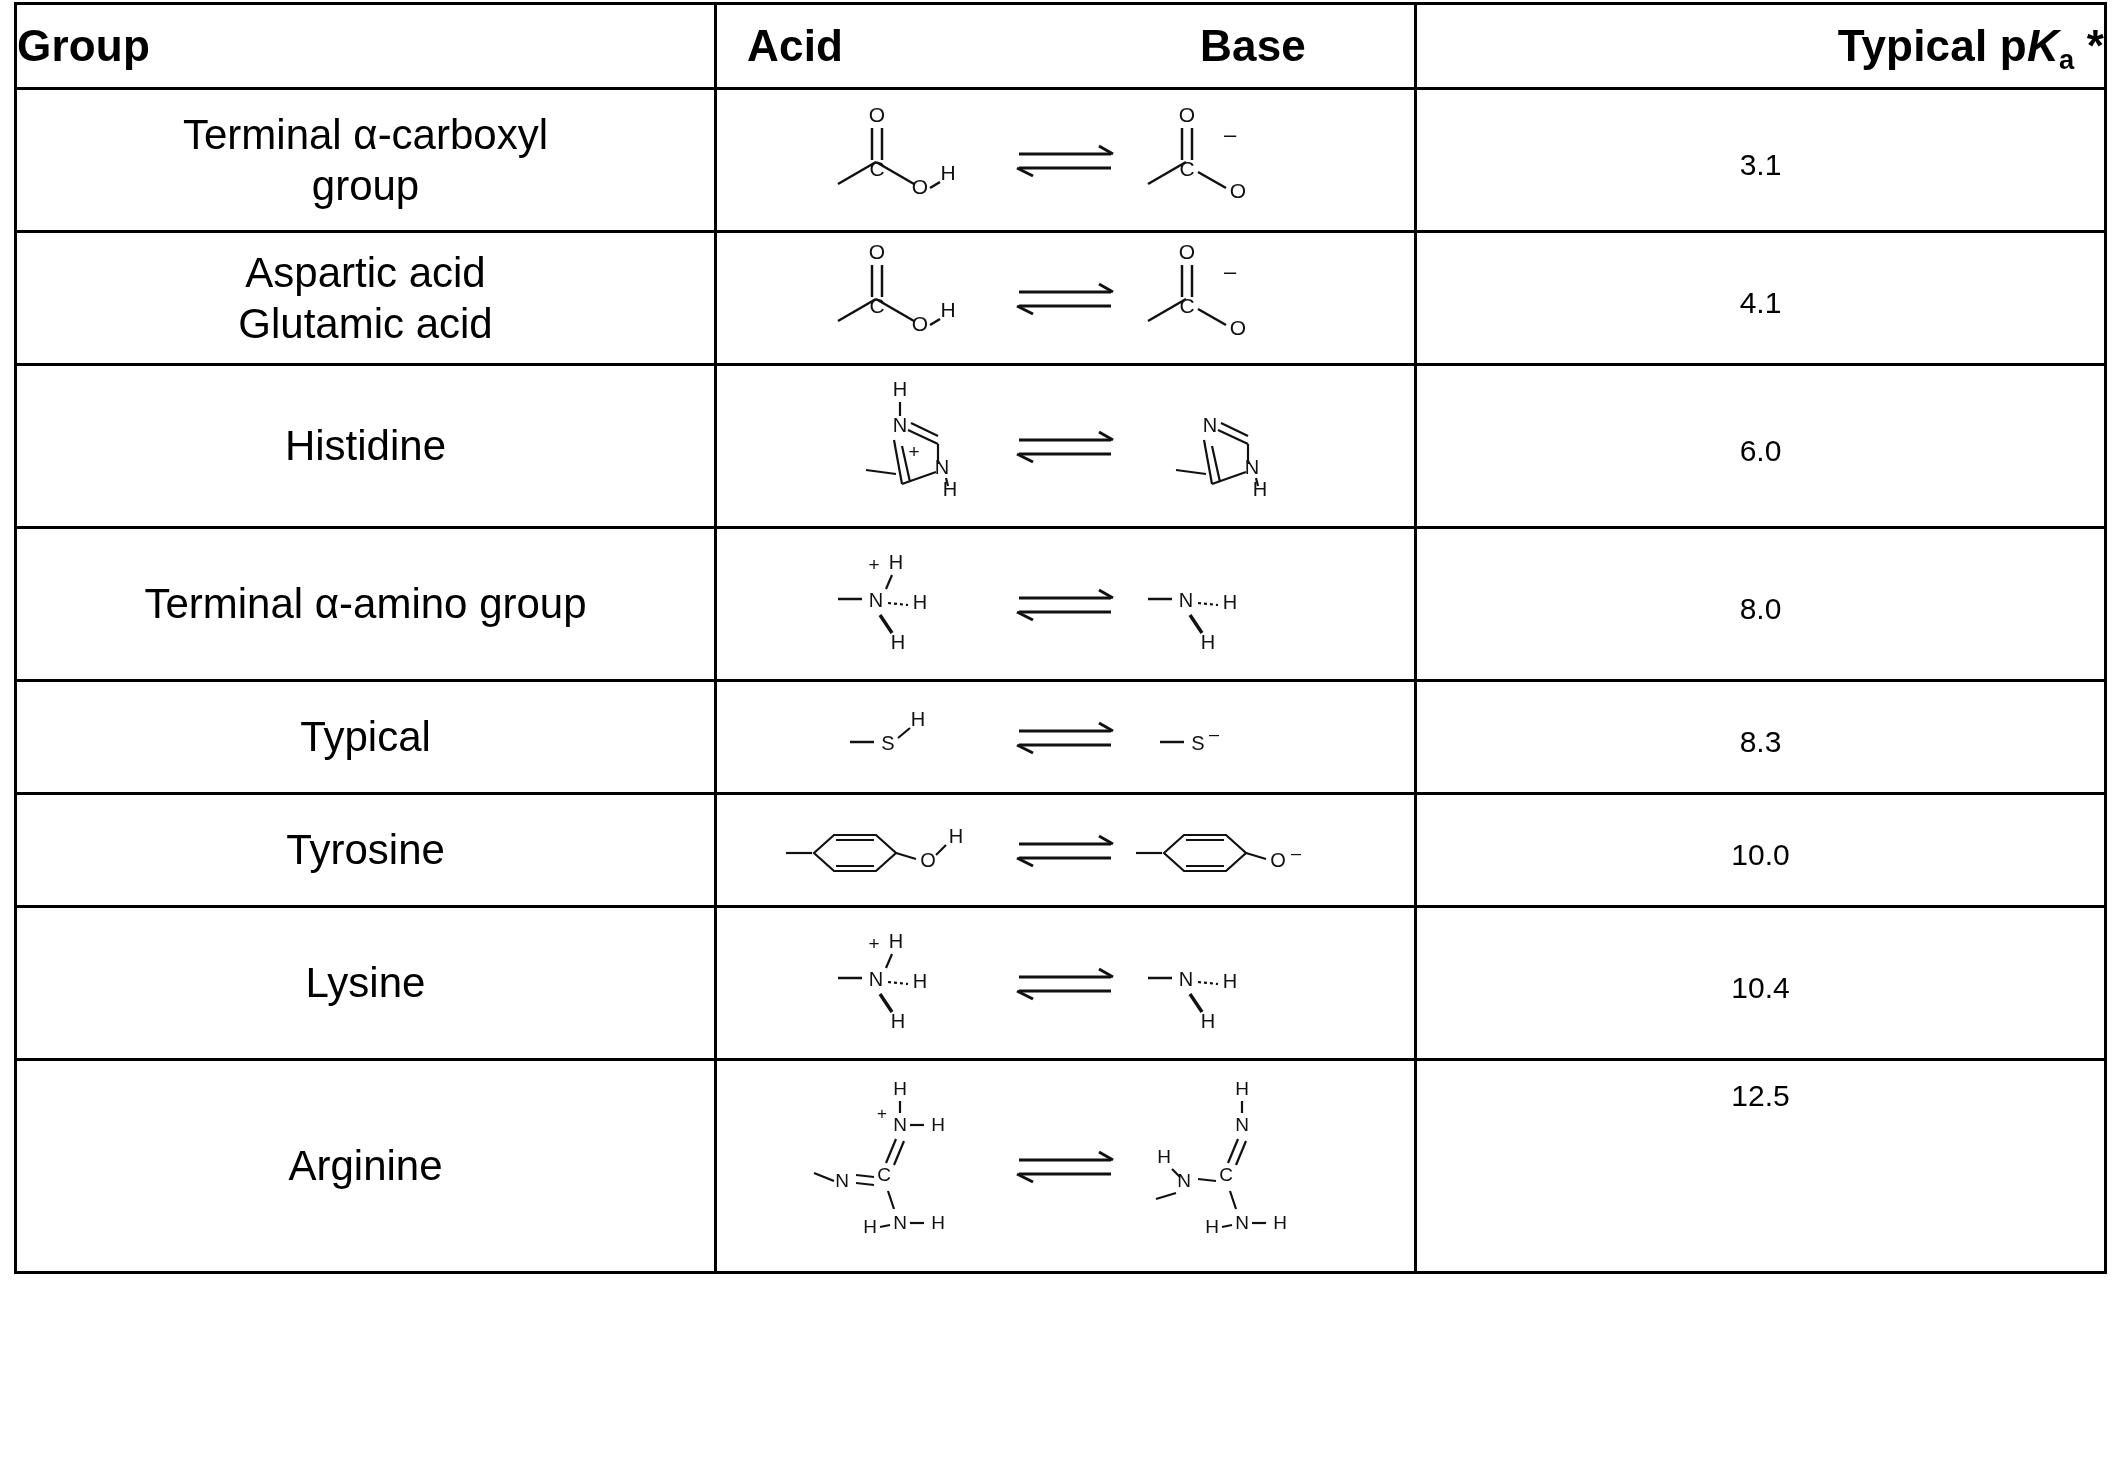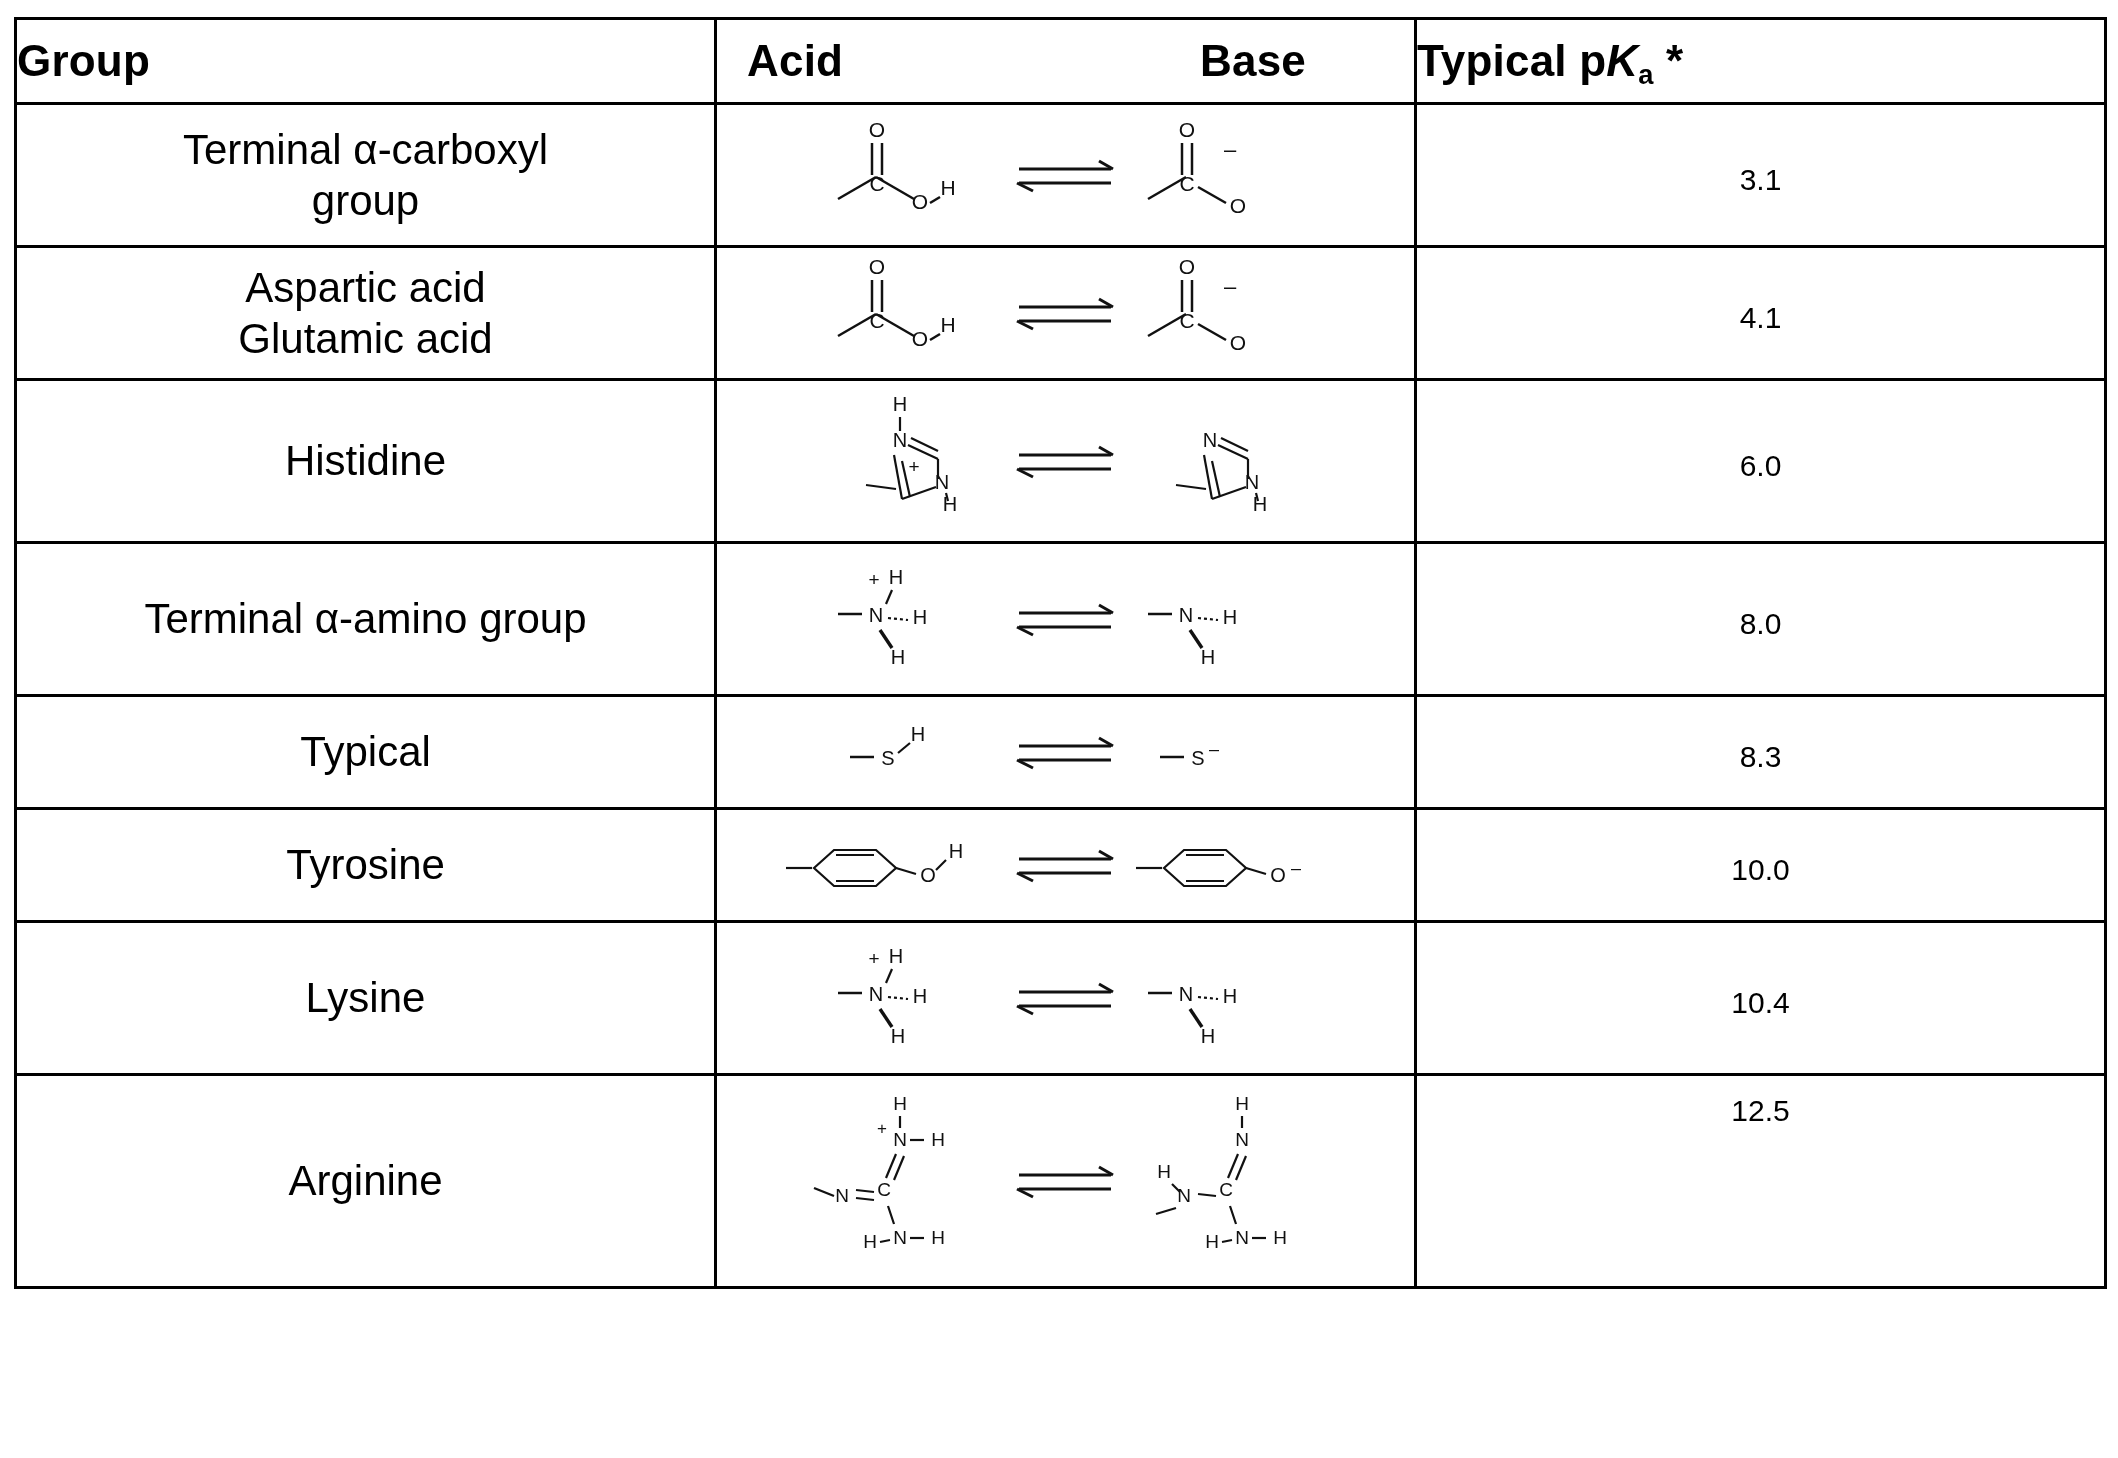--- a/index.html
+++ b/index.html
@@ -12,21 +12,21 @@
     height: 1458px;
     font-family: "Liberation Sans", sans-serif;
     color: #000000;
     overflow: hidden;
   }
   .page {
     position: relative;
     width: 2118px;
     height: 1387px;
     box-sizing: border-box;
-    padding: 17px 10px 10px 14px;
+    padding: 2px 10px 10px 14px;
   }
   table.pka-table {
     border-collapse: collapse;
     width: 2090px;
     table-layout: fixed;
   }
   table.pka-table td,
   table.pka-table th {
     border: 3px solid #000000;
     padding: 0;
@@ -58,21 +58,21 @@
     transform: translateY(-50%);
   }
   .hdr-rxn .base {
     position: absolute;
     right: 108px;
     top: 50%;
     transform: translateY(-50%);
     margin-left: 36px;
   }
   .hdr-pka {
-    text-align: left;
+    text-align: right;
   }
   .hdr-pka .ital {
     font-style: italic;
   }
   .hdr-pka sub {
     font-size: 0.62em;
     font-weight: bold;
     vertical-align: baseline;
     position: relative;
     top: 0.28em;

